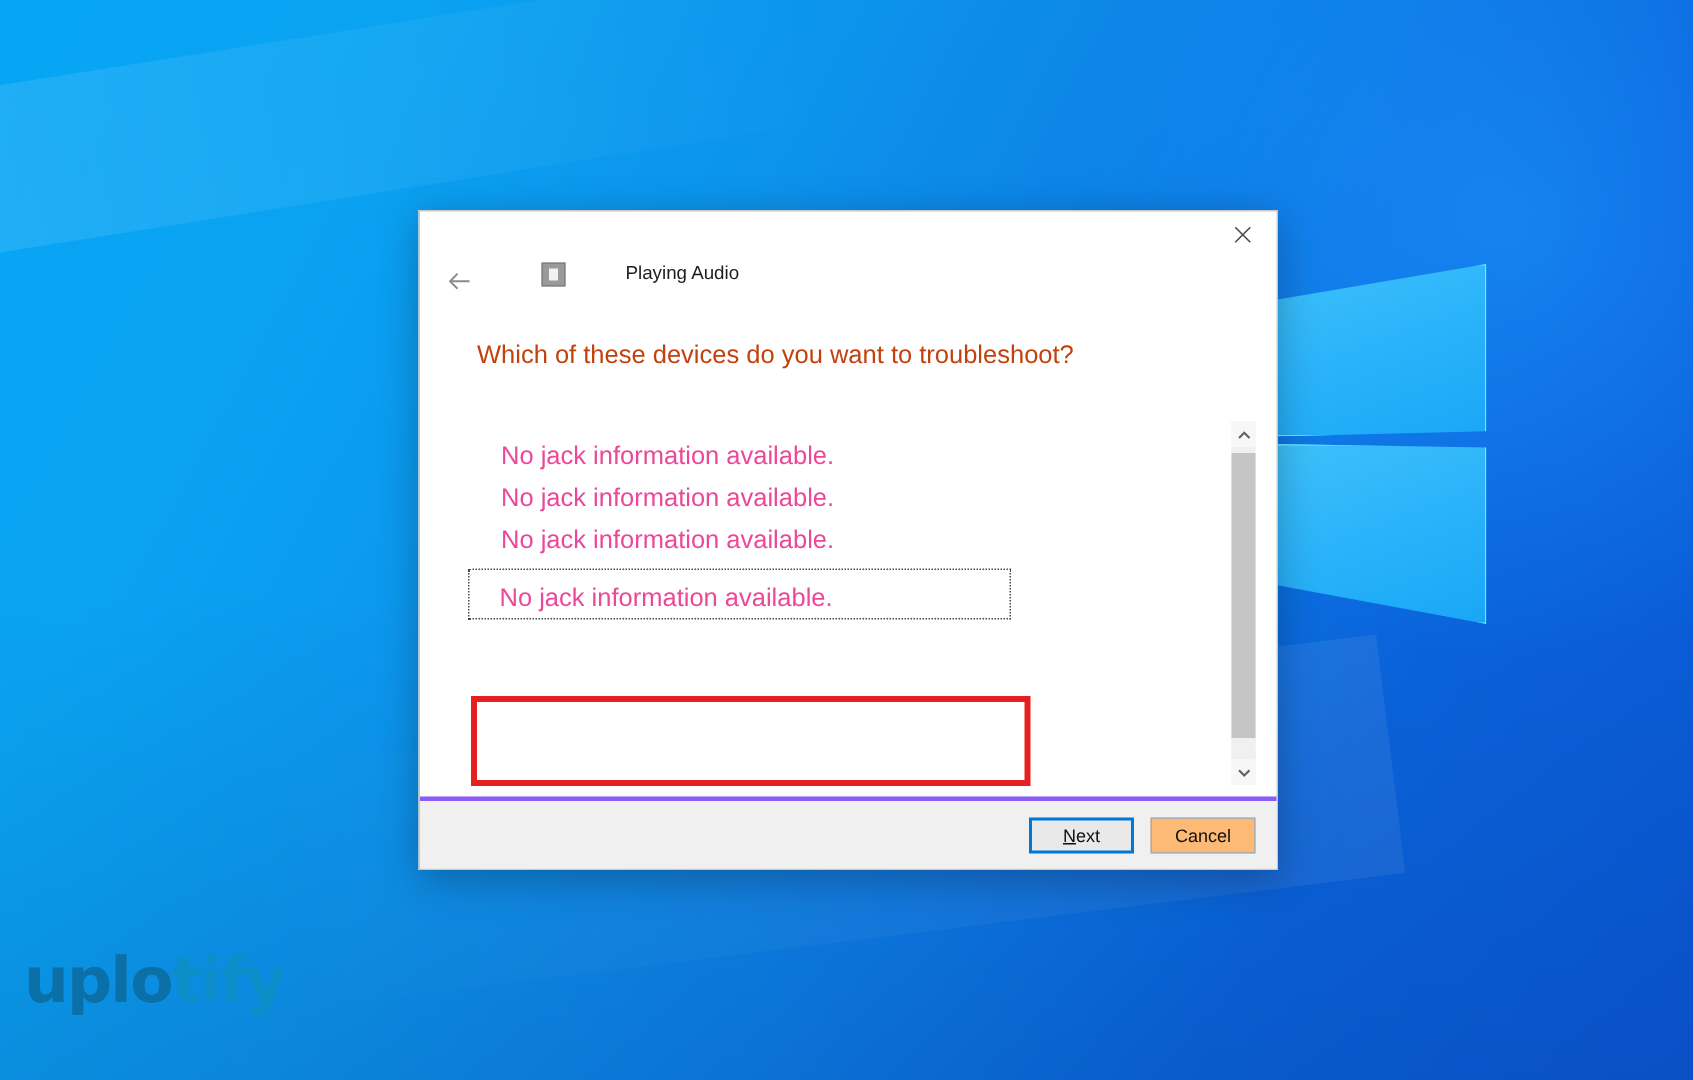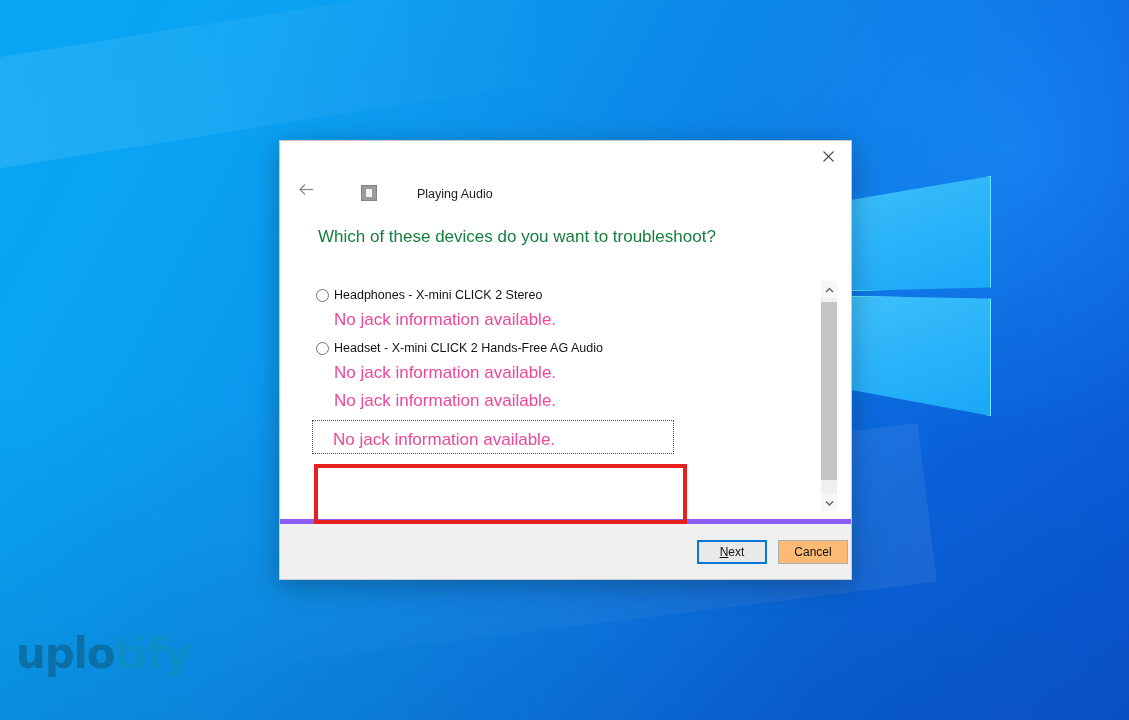--- a/index.html
+++ b/index.html
@@ -100,21 +100,21 @@
     display: flex; align-items: center; justify-content: center;
     cursor: pointer;
     background: transparent;
     border: none;
   }
   #close-btn svg { stroke: #4a4a4a; }
 
   
   #nav-row {
     display: flex;
-    align-items: flex-end;
+    align-items: flex-start;
     padding: 0 0 0 14px;
     height: 26px;
     flex: 0 0 auto;
     gap: 31px;
   }
   #back-btn {
     width: 26px; height: 24px;
     display: flex; align-items: center; justify-content: center;
     cursor: pointer;
     background: transparent; border: none;
@@ -139,21 +139,21 @@
   #wiz-title {
     margin-left: 9px;
     font-size: 12.5px;
     color: #1d1d1d;
   }
 
   
   #heading {
     margin: 26px 0 0 38px;
     font-size: 17px;
-    color: #15803d;
+    color: #c2410c;
     font-weight: normal;
     flex: 0 0 auto;
   }
 
   
   #content-area {
     position: relative;
     margin: 25px 0 0 0;
     flex: 1 1 auto;
     display: flex;
@@ -254,28 +254,28 @@
     position: absolute;
     left: 0; right: 0;
     top: 4px;
     bottom: 14px;
     background: #c5c5c5;
     cursor: pointer;
   }
 
   
   #footer {
-    height: 60px;
+    height: 48px;
     flex: 0 0 auto;
     background: #f0f0f0;
-    border-top: 5px solid #8b5cf6;
+    border-top: 3px solid #8b5cf6;
     display: flex;
     align-items: center;
     justify-content: flex-end;
-    padding-right: 3px;
+    padding-right: 14px;
     gap: 11px;
   }
   .wiz-btn {
     width: 70px; height: 24px;
     font-size: 12px;
     font-family: "Liberation Sans", sans-serif;
     color: #0f0f0f;
     background: #fdba74;
     border: 1px solid #adadad;
     cursor: pointer;
@@ -328,30 +328,22 @@
       <div id="wiz-icon"></div>
       <div id="wiz-title">Playing Audio</div>
     </div>
 
     <div id="heading">Which of these devices do you want to troubleshoot?</div>
 
     <div id="content-area">
 
       <div id="device-list">
 
-        <div class="device-row">
-          <span class="radio"></span>
-          <span class="device-label">Headphones - X-mini CLICK 2 Stereo</span>
-        </div>
         <div class="jack-note">No jack information available.</div>
 
-        <div class="device-row">
-          <span class="radio"></span>
-          <span class="device-label">Headset - X-mini CLICK 2 Hands-Free AG Audio</span>
-        </div>
         <div class="jack-note">No jack information available.</div>
 
         <div class="jack-note">No jack information available.</div>
 
         <div class="focus-group">
           <div class="jack-note">No jack information available.</div>
         </div>
 
       </div>
 

